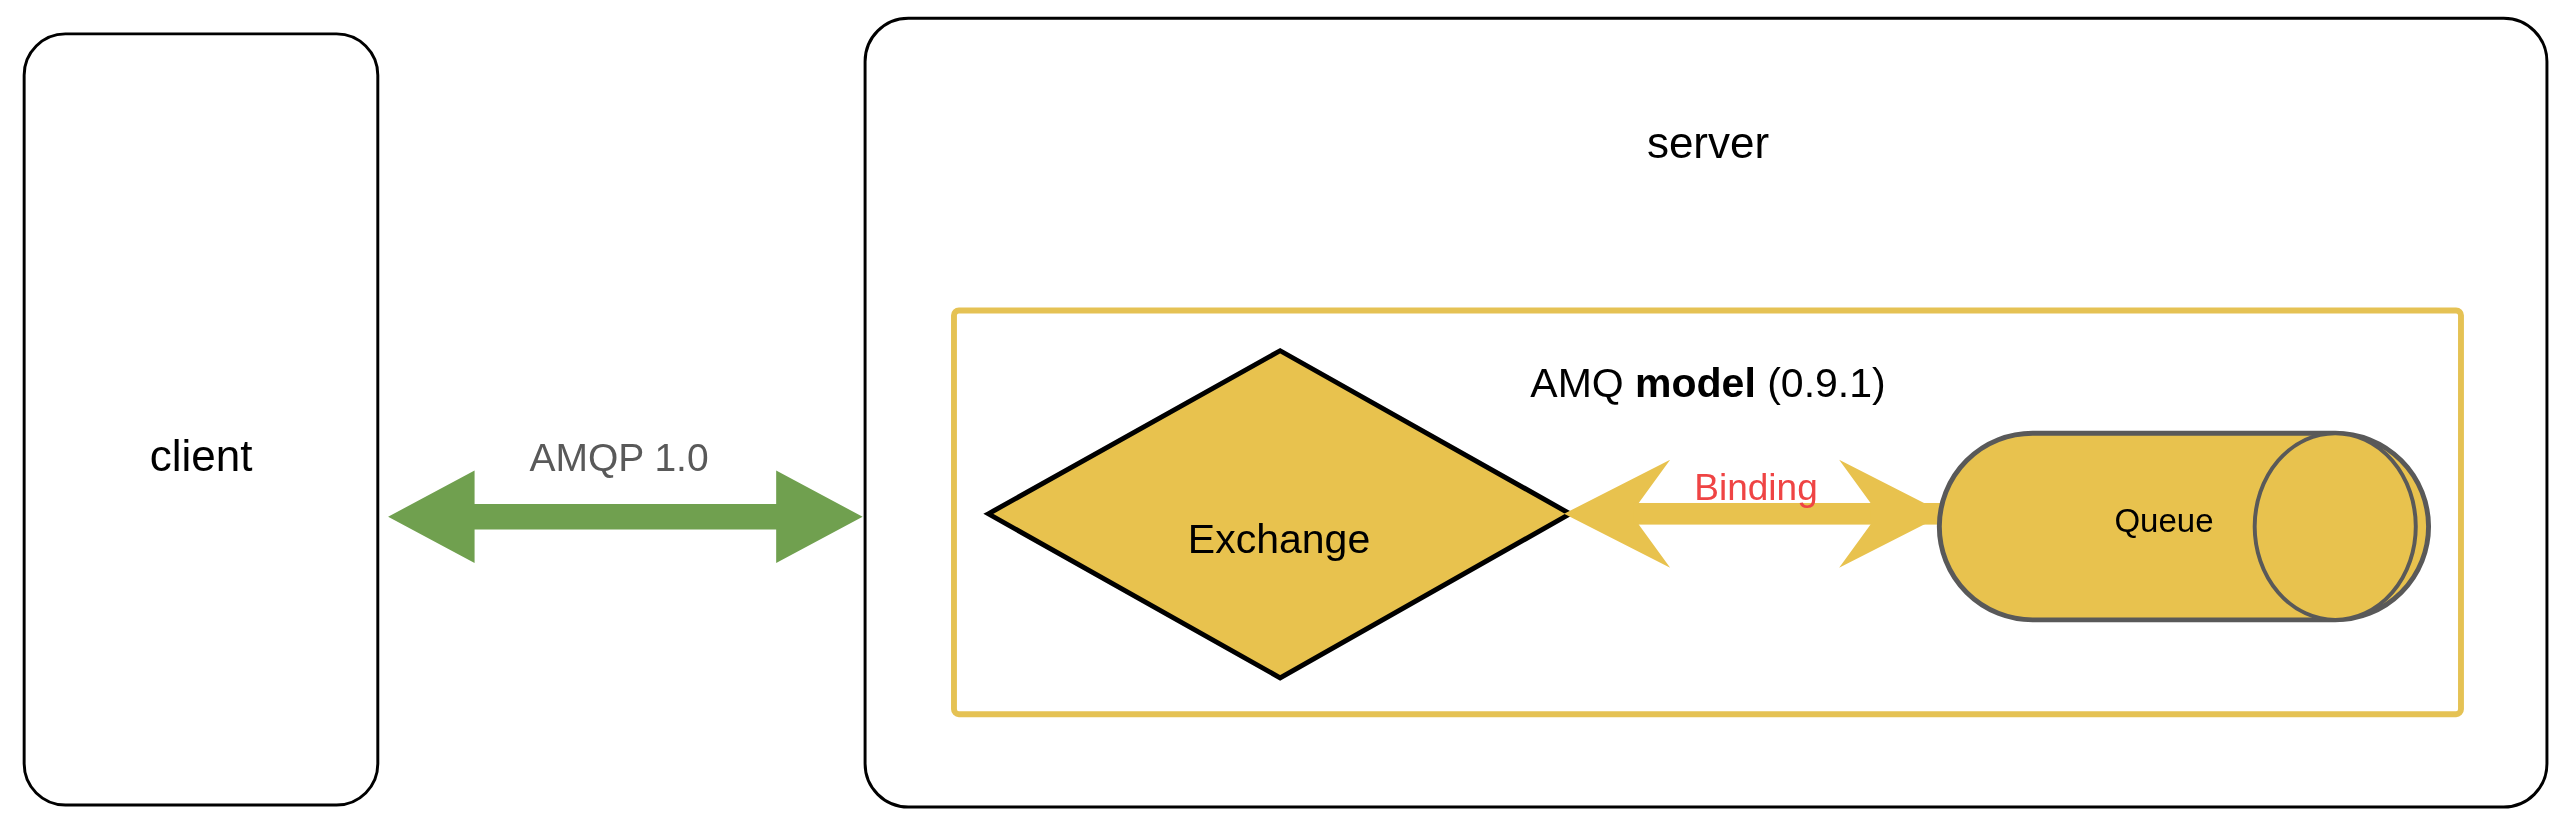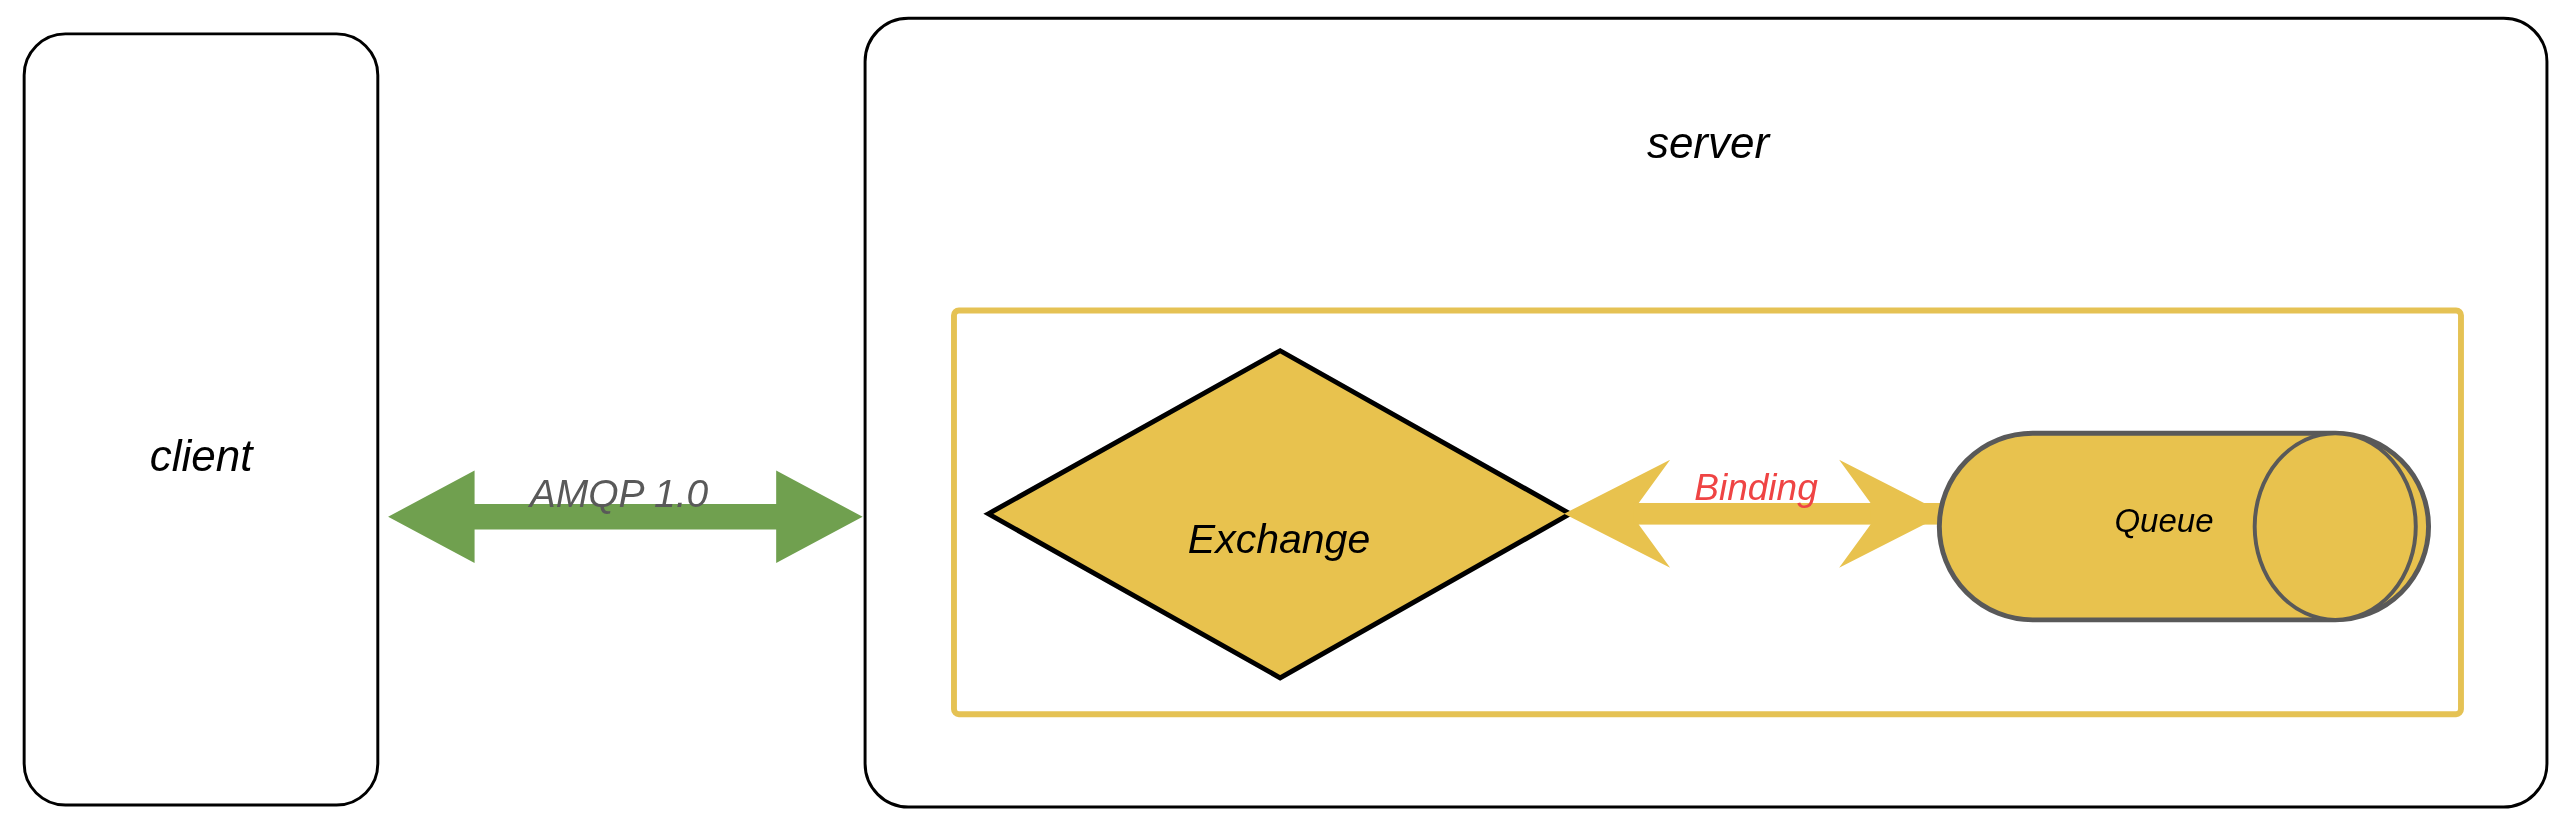--- a/index.html
+++ b/index.html
@@ -23,38 +23,36 @@
     top: 0;
     width: 2576px;
     height: 837px;
   }
   .lbl {
     position: absolute;
     white-space: nowrap;
     line-height: 1;
     color: #000000;
     font-family: "Liberation Sans", sans-serif;
-    font-style: italic;
   }
   .lbl-center {
     transform: translate(-50%, -50%);
   }
   .lbl-client {
     font-size: 44px;
     color: #000000;
     margin-top: 32px;
   }
   .lbl-server {
     font-size: 44px;
     color: #000000;
   }
   .lbl-amqp {
     font-size: 39px;
     color: #595959;
-    margin-top: 36px;
   }
   .lbl-model {
     font-size: 41px;
     color: #000000;
   }
   .lbl-model b {
     font-weight: 700;
   }
   .lbl-exchange {
     font-size: 41px;
@@ -109,20 +107,21 @@
     </g>
 
   </svg>
 
   <div class="lbl lbl-center lbl-client" style="left:201px; top:424px;">client</div>
 
   <div class="lbl lbl-center lbl-amqp" style="left:619px; top:457px;">AMQP 1.0</div>
 
   <div class="lbl lbl-center lbl-server" style="left:1708px; top:143px;">server</div>
 
+  <div class="lbl lbl-center lbl-model" style="left:1708px; top:383px;"><span>AMQ </span><b>model</b><span> (0.9.1)</span></div>
 
   <div class="lbl lbl-center lbl-exchange" style="left:1279px; top:539px;">Exchange</div>
 
   <div class="lbl lbl-center lbl-binding" style="left:1756px; top:487px;">Binding</div>
 
   <div class="lbl lbl-center lbl-queue" style="left:2164px; top:520px;">Queue</div>
 
 </div>
 
 

